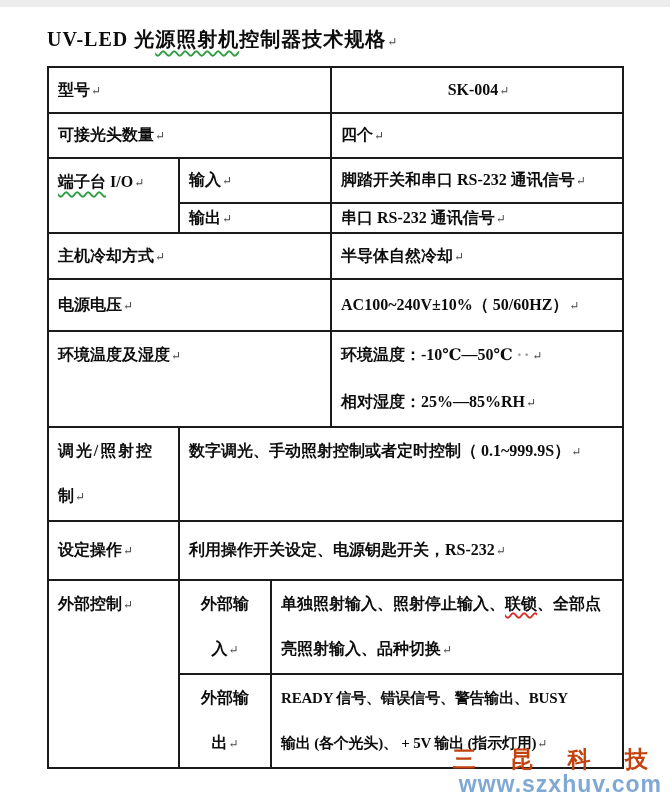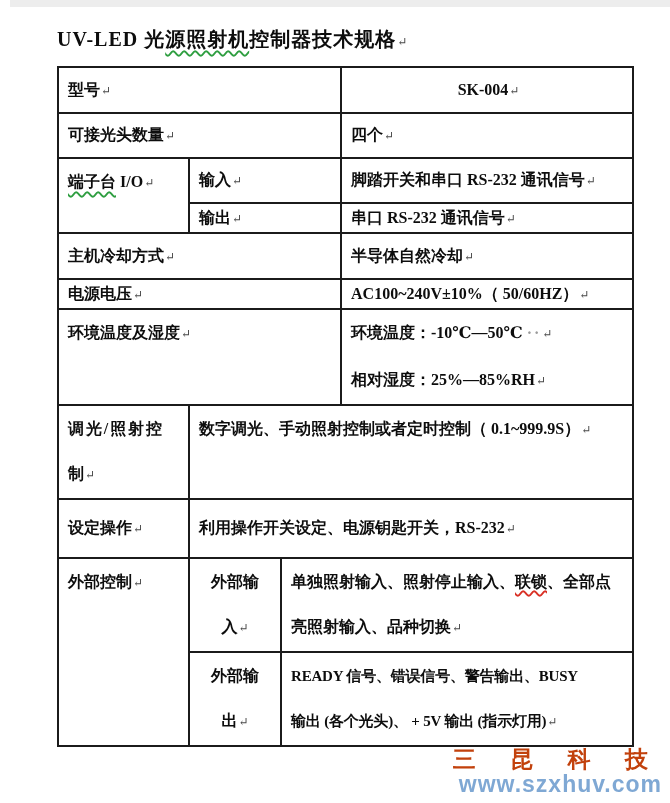--- a/index.html
+++ b/index.html
@@ -4,21 +4,21 @@
 <style>
   html,body{margin:0;padding:0;}
   body{
     width:670px;height:803px;
     background:#ffffff;
     font-family:"Liberation Serif","DejaVu Serif",serif;
     color:#0d0d0d;
     position:relative;
     overflow:hidden;
   }
-  .page{position:absolute;inset:0;background:#fff;margin-left:10px;}
+  .page{position:absolute;inset:0;background:#fff;}
   .scan-top{position:absolute;left:0;top:0;width:670px;height:7px;background:#dedede;opacity:.55;}
   .doc-title{
     position:absolute;left:47px;top:26px;width:560px;
     font-size:20px;font-weight:bold;letter-spacing:1px;white-space:nowrap;
   }
   .wavy-green{text-decoration:underline;text-decoration-style:wavy;text-decoration-color:#2e9e40;text-decoration-thickness:2px;text-underline-offset:4px;}
   .wavy-red{text-decoration:underline;text-decoration-style:wavy;text-decoration-color:#d93025;text-decoration-thickness:2px;text-underline-offset:3px;}
   table.spec{
     position:absolute;left:47px;top:66px;
     width:575px;border-collapse:collapse;table-layout:fixed;
@@ -107,21 +107,21 @@
 
     <tr style="height:46px">
       <td colspan="3">
         <span>主机冷却方式</span><span class="pmark">↵</span>
       </td>
       <td>
         <span>半导体自然冷却</span><span class="pmark">↵</span>
       </td>
     </tr>
 
-    <tr style="height:30px">
+    <tr style="height:52px">
       <td colspan="3">
         <span>电源电压</span><span class="pmark">↵</span>
       </td>
       <td>
         <span>AC100~240V±10%（ 50/60HZ）</span><span class="pmark">↵</span>
       </td>
     </tr>
 
     <tr style="height:90px">
       <td colspan="3" class="vtop lh45">

